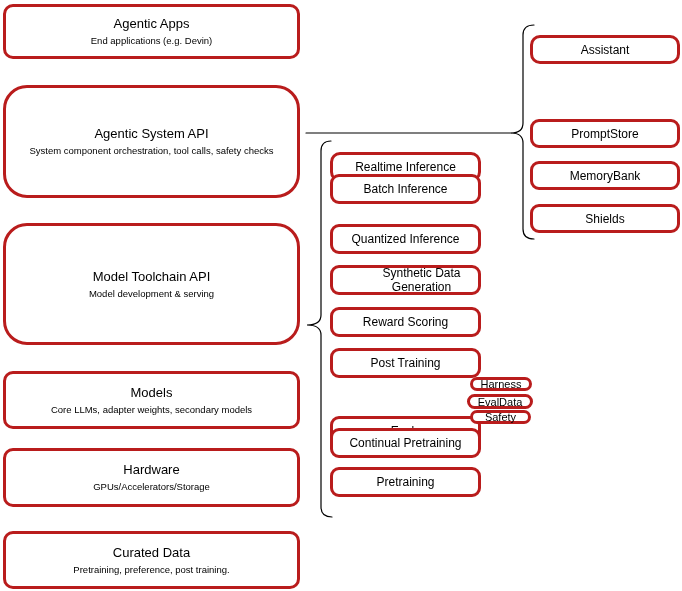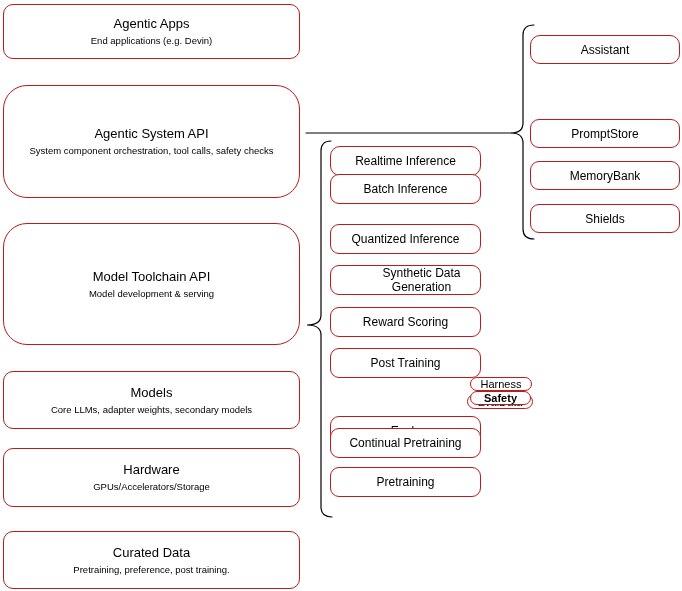--- a/index.html
+++ b/index.html
@@ -18,21 +18,21 @@
   }
   svg.connectors {
     position: absolute;
     left: 0; top: 0;
     width: 682px;
     height: 591px;
   }
   .box {
     position: absolute;
     box-sizing: border-box;
-    border: 1px solid #b91c1c;
+    border: 3px solid #b91c1c;
     background: #ffffff;
     display: flex;
     flex-direction: column;
     align-items: center;
     justify-content: center;
     text-align: center;
   }
   
   .layer-box { left: 3px; width: 297px; border-radius: 10px; }
   .lb1 { top: 4px;   height: 55px;  }
@@ -50,37 +50,37 @@
     line-height: 12px;
     margin-top: 3px;
   }
   
   .node {
     border-radius: 9px;
     font-size: 12px;
     line-height: 14px;
   }
   .mid { left: 330px; width: 151px; height: 30px; }
-  .m1 { top: 146px; border-radius: 10px; } .m2 { top: 174px; } .m3 { top: 224px; }
+  .m1 { top: 152px; border-radius: 10px; } .m2 { top: 174px; } .m3 { top: 224px; }
   .m4 { top: 265px; padding-left: 32px; } .m5 { top: 307px; } .m6 { top: 348px; }
   .m7 { top: 388px; margin-top: 28px; } .m8 { top: 428px; } .m9 { top: 467px; }
   
   .right { left: 530px; width: 150px; height: 29px; }
   .r1 { top: 35px; border-radius: 10px; }  .r2 { top: 75px; }  .r3 { top: 119px; }
   .r4 { top: 161px; } .r5 { top: 204px; }
   
   .pill {
     border-radius: 8px;
     font-size: 11px;
     line-height: 12px;
     z-index: 3;
   }
   .p1 { left: 470px; top: 377px; width: 62px; height: 14px; }
   .p2 { left: 467px; top: 394px; width: 66px; height: 15px; }
-  .p3 { left: 470px; top: 391px; width: 61px; height: 14px; font-weight: bold; }
+  .p3 { left: 470px; top: 410px; width: 61px; height: 14px; }
 </style>
 </head>
 <body>
 
 <div class="canvas">
 
   <svg class="connectors" viewBox="0 0 682 591" fill="none" stroke="#000000" stroke-width="1.2" stroke-linecap="round">
     <path d="M 306 133 L 511 133"></path>
     <path d="M 534 25 Q 523 25 523 35 L 523 123 Q 523 133 511 133 Q 523 133 523 143 L 523 229 Q 523 239 534 239"></path>
     <path d="M 331 141 Q 321 141 321 151 L 321 315 Q 321 325 307 325 Q 321 325 321 335 L 321 507 Q 321 517 332 517"></path>

